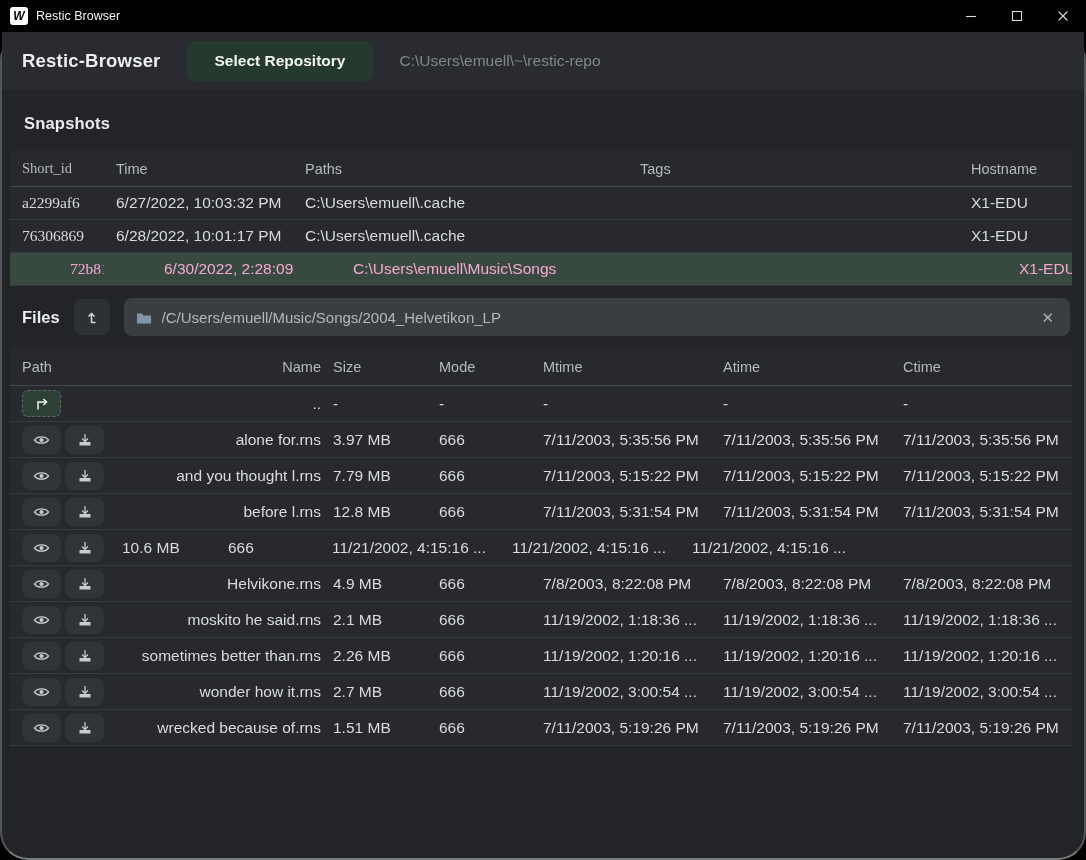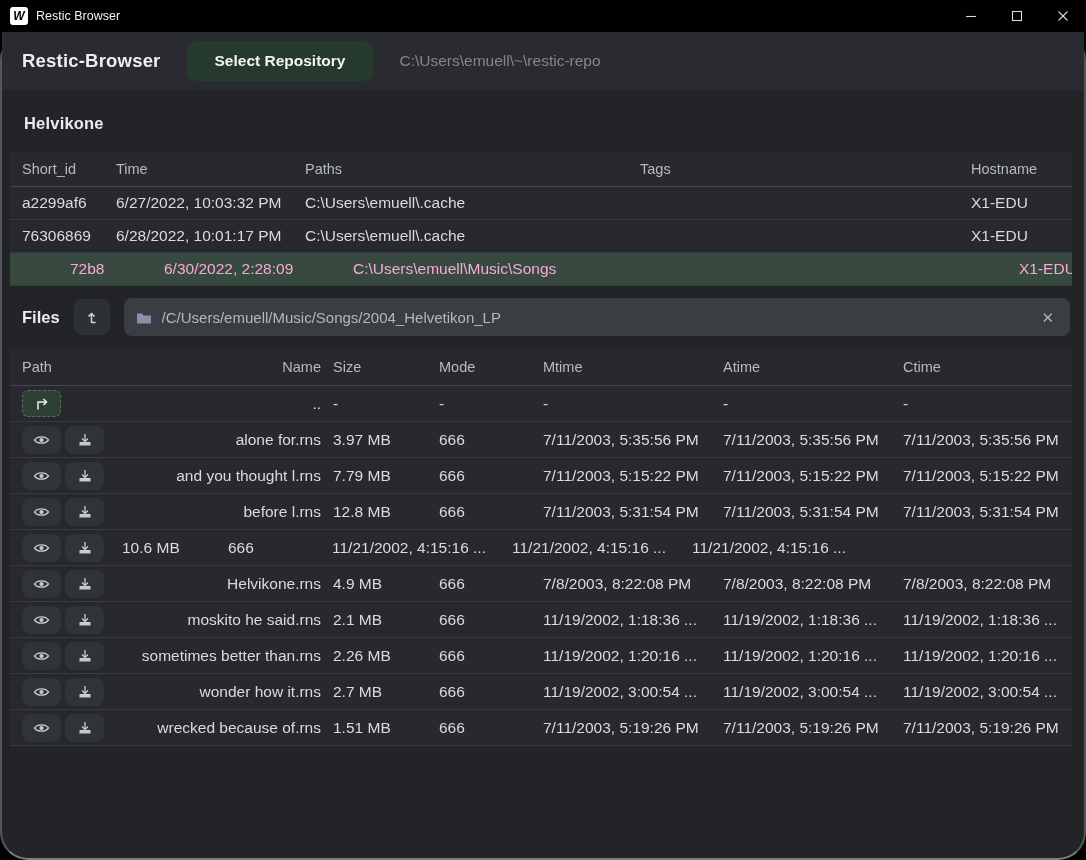--- a/index.html
+++ b/index.html
@@ -64,21 +64,21 @@
     border-bottom:1px solid #36393d;
   }
   .t-head { font-size:14.5px; color:#b7babd; border-bottom:1px solid #43464a; }
   .t-cell { padding-left:12px; overflow:hidden; white-space:nowrap; }
   .cell-text { color:#d9dbdd; font-size:15.5px; }
   .t-head .cell-text { color:#b7babd; font-size:14.5px; }
 
   
   .snap-row { height:33px; }
   .snap-head { height:36px; }
-  .c-shortid { width:94px; }
+  .c-shortid { width:94px;font-family:Liberation Serif, serif; }
   .c-time    { width:189px; }
   .c-paths   { width:335px; }
   .c-tags    { width:331px; }
   .c-host    { flex:1; }
   .t-row.selected { background:#384a40; }
   .t-row.selected .cell-text { color:#f9a8d4;margin-left:48px; }
 
   
   .files-bar {
     display:flex; align-items:center; margin:10px 14px 10px 0;
@@ -155,21 +155,21 @@
   </div>
 
   <div class="frame">
 
     <div class="app-header">
       <span class="app-title">Restic-Browser</span>
       <button class="select-repo-btn">Select Repository</button>
       <span class="repo-path">C:\Users\emuell\~\restic-repo</span>
     </div>
 
-    <div class="section-title">Helvikone</div>
+    <div class="section-title">Snapshots</div>
 
     <div class="table">
       <div class="t-row t-head snap-head">
         <div class="t-cell c-shortid"><span class="cell-text">Short_id</span></div>
         <div class="t-cell c-time"><span class="cell-text">Time</span></div>
         <div class="t-cell c-paths"><span class="cell-text">Paths</span></div>
         <div class="t-cell c-tags"><span class="cell-text">Tags</span></div>
         <div class="t-cell c-host"><span class="cell-text">Hostname</span></div>
       </div>
       <div id="snap-body">

